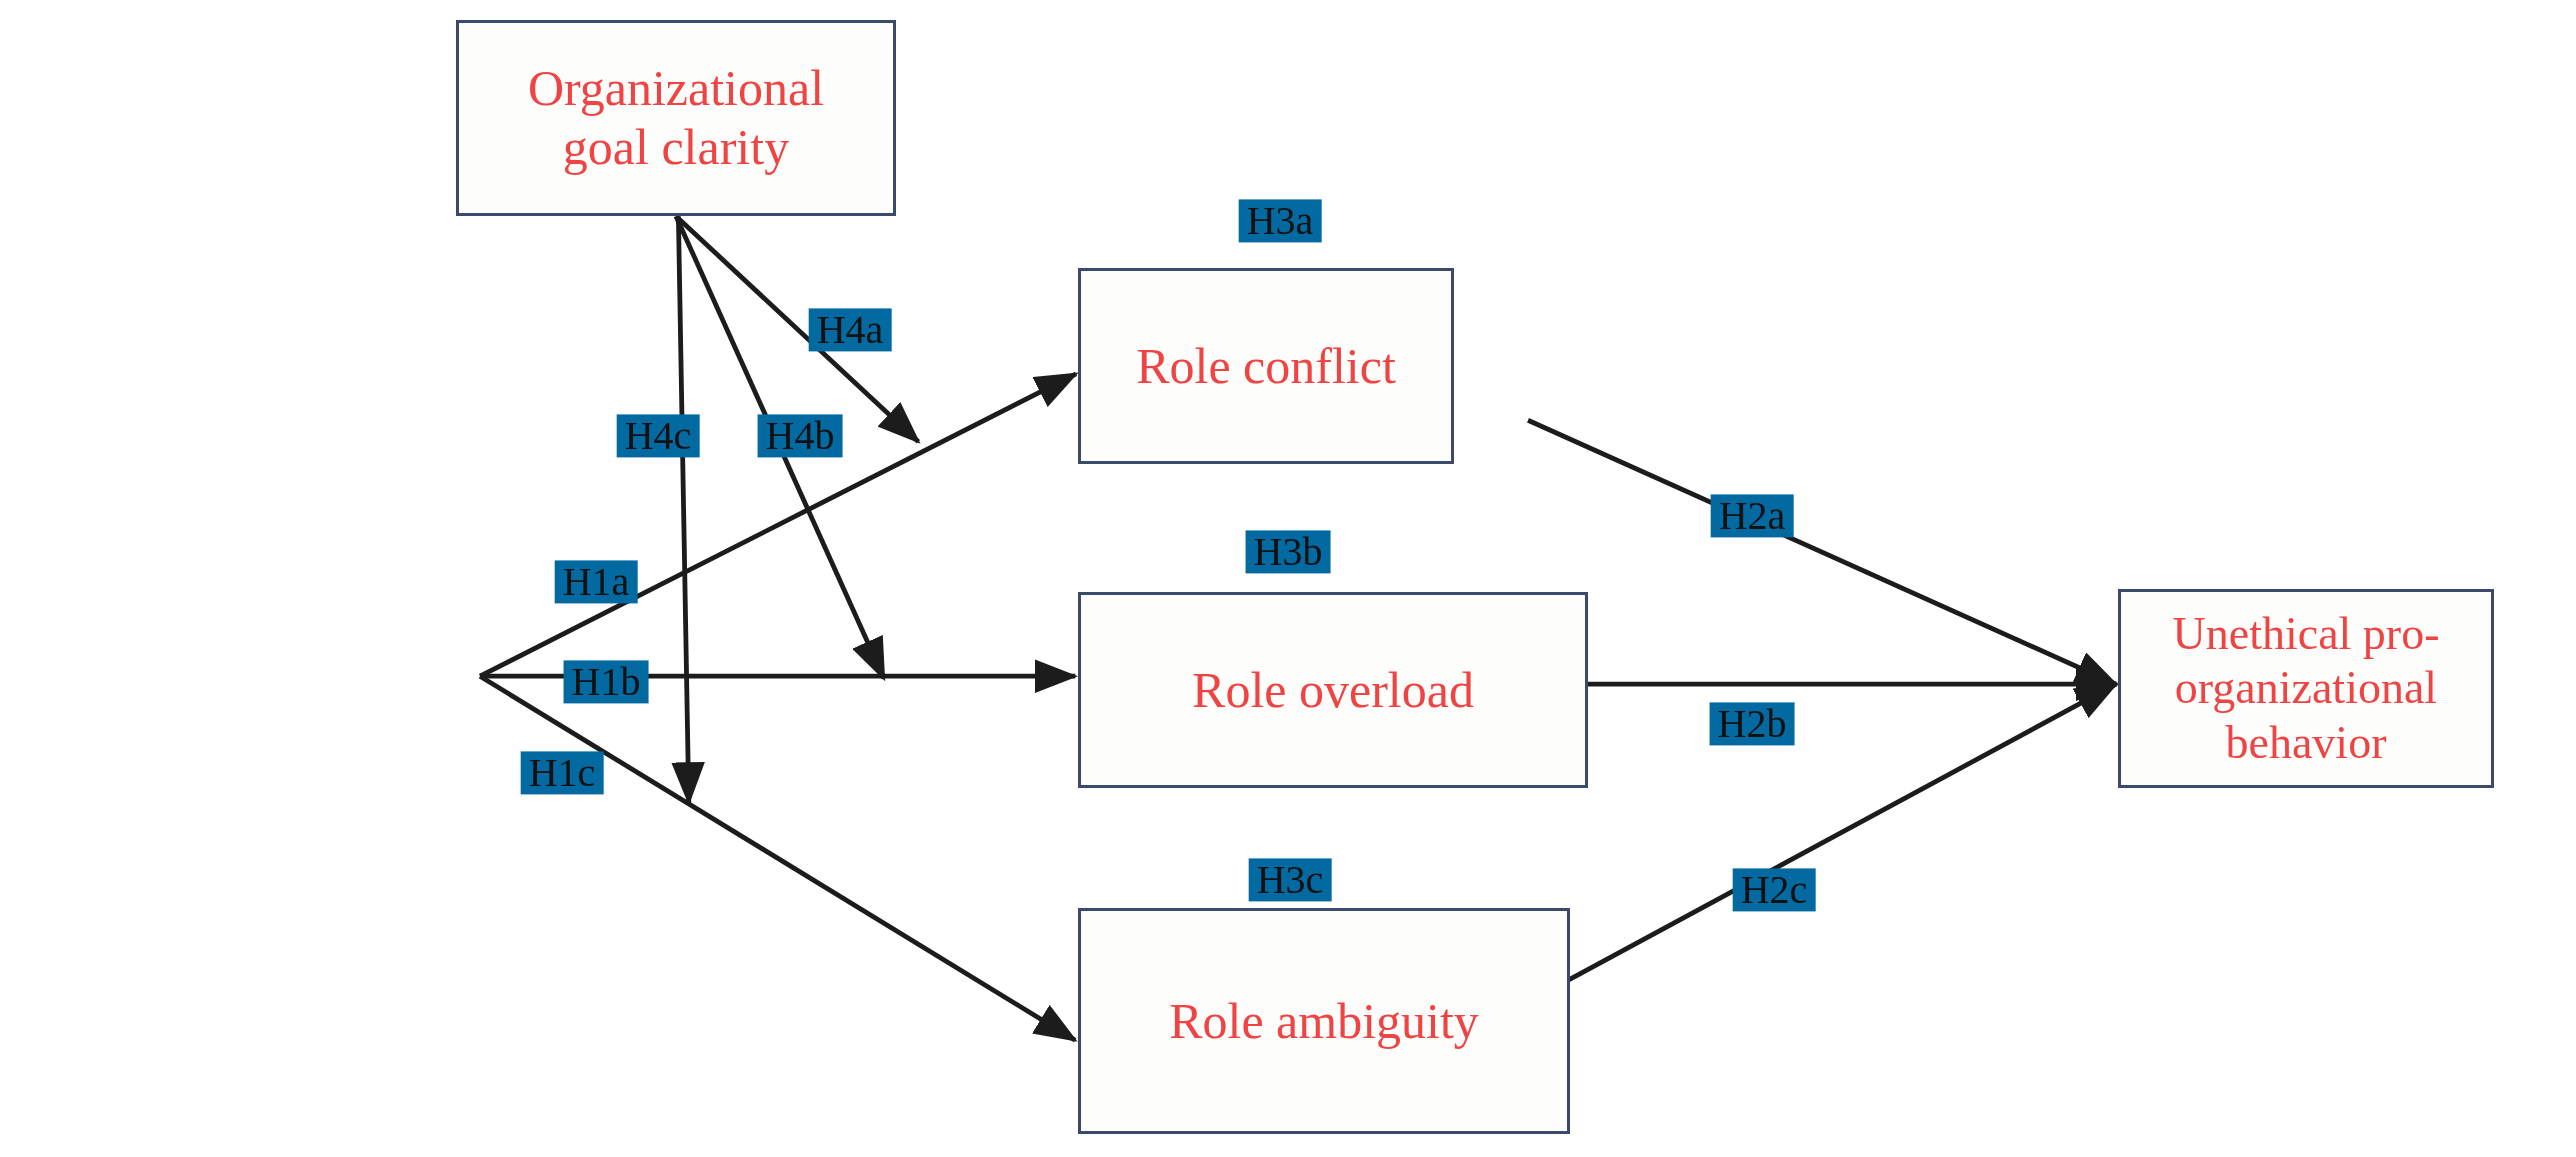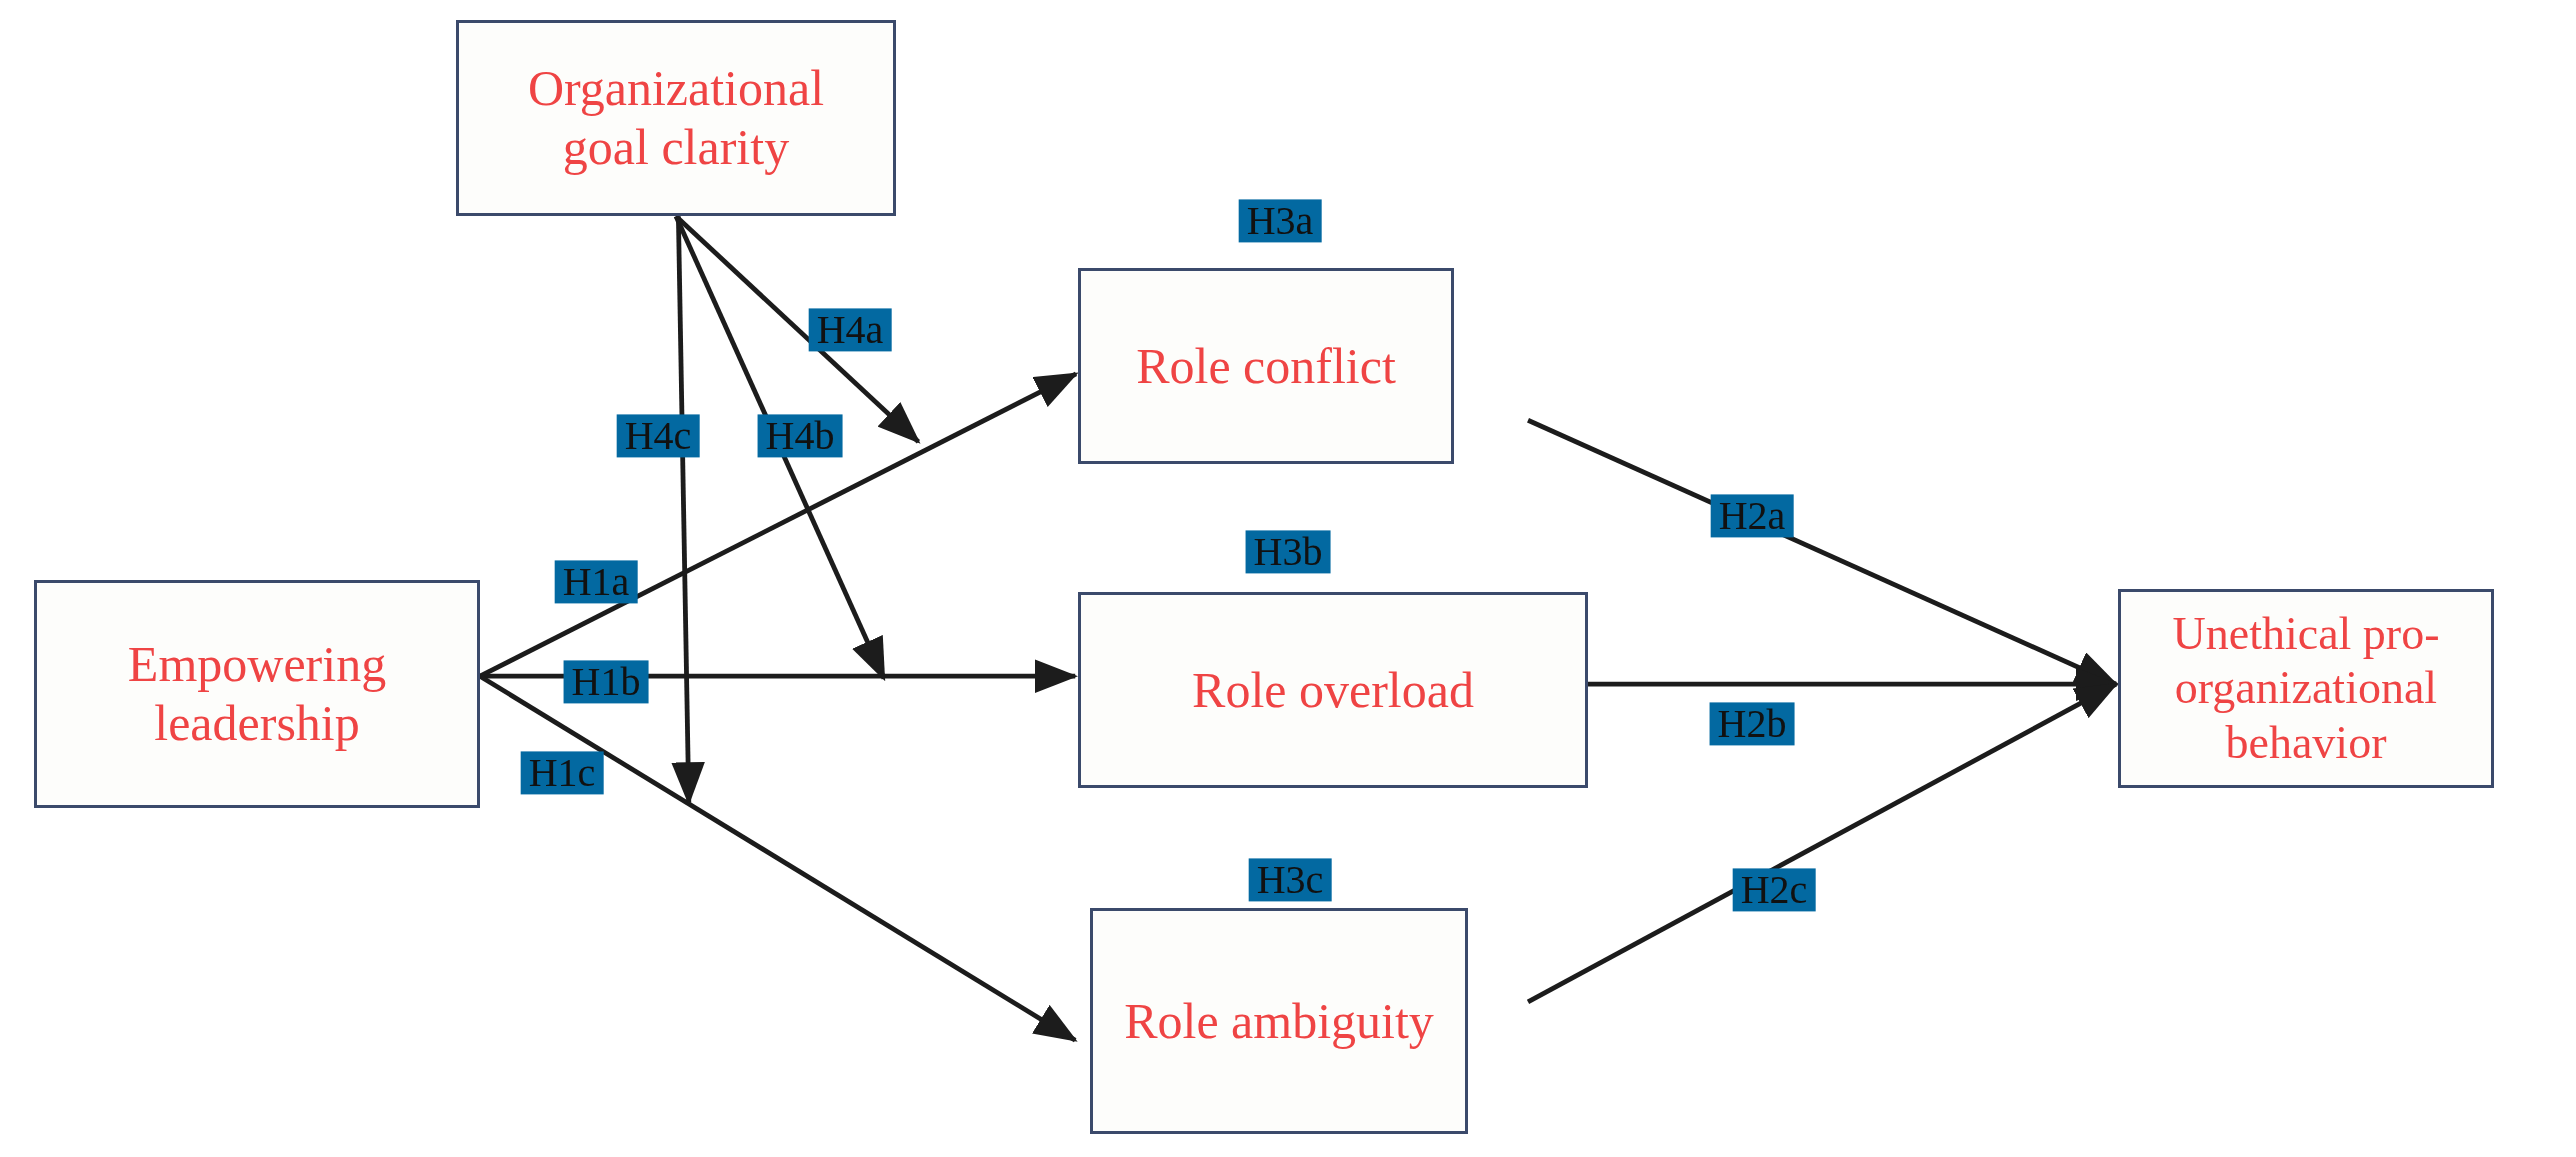--- a/index.html
+++ b/index.html
@@ -97,34 +97,30 @@
     <g>
       <polyline points="848,270 861,1003" fill="none" stroke="#1c1c1c" stroke-width="6" marker-end="url(#arrowhead)"></polyline>
     </g>
   </svg>
 
   <div class="node-box" style="left:456px; top:20px; width:440px; height:196px;">
     <span class="node-label-text">Organizational
 goal clarity</span>
   </div>
 
-  <div class="node-box" style="left:34px; top:580px; width:446px; height:228px;">
-    <span class="node-label-text">Empowering
-leadership</span>
-  </div>
 
   <div class="node-box" style="left:1078px; top:268px; width:376px; height:196px;">
     <span class="node-label-text">Role conflict</span>
   </div>
 
   <div class="node-box" style="left:1078px; top:592px; width:510px; height:196px;">
     <span class="node-label-text">Role overload</span>
   </div>
 
-  <div class="node-box" style="left:1078px; top:908px; width:378px; height:226px;margin-left:12px;">
+  <div class="node-box" style="left:1078px; top:908px; width:492px; height:226px;">
     <span class="node-label-text">Role ambiguity</span>
   </div>
 
   <div class="node-box" style="left:2118px; top:589px; width:376px; height:199px; font-size:46px;">
     <span class="node-label-text">Unethical pro-
 organizational
 behavior</span>
   </div>
 
   <div class="edge-label" style="left:596px; top:582px;">H1a</div>

